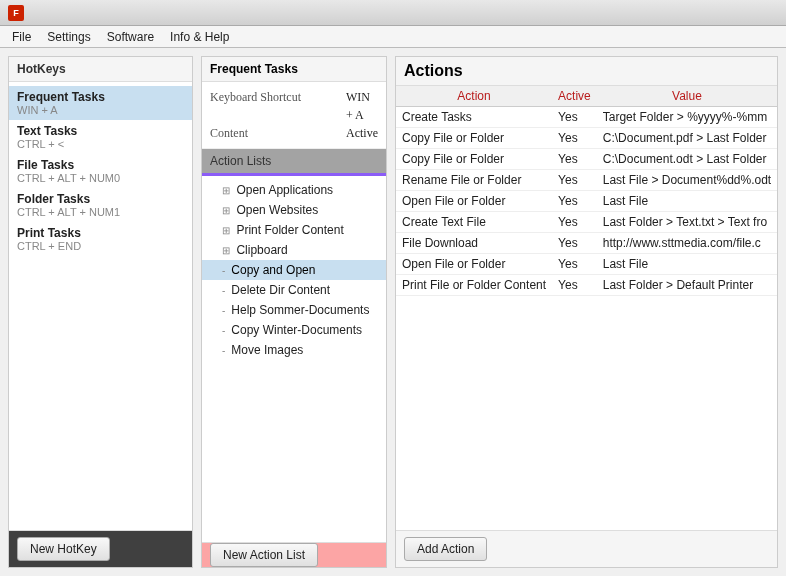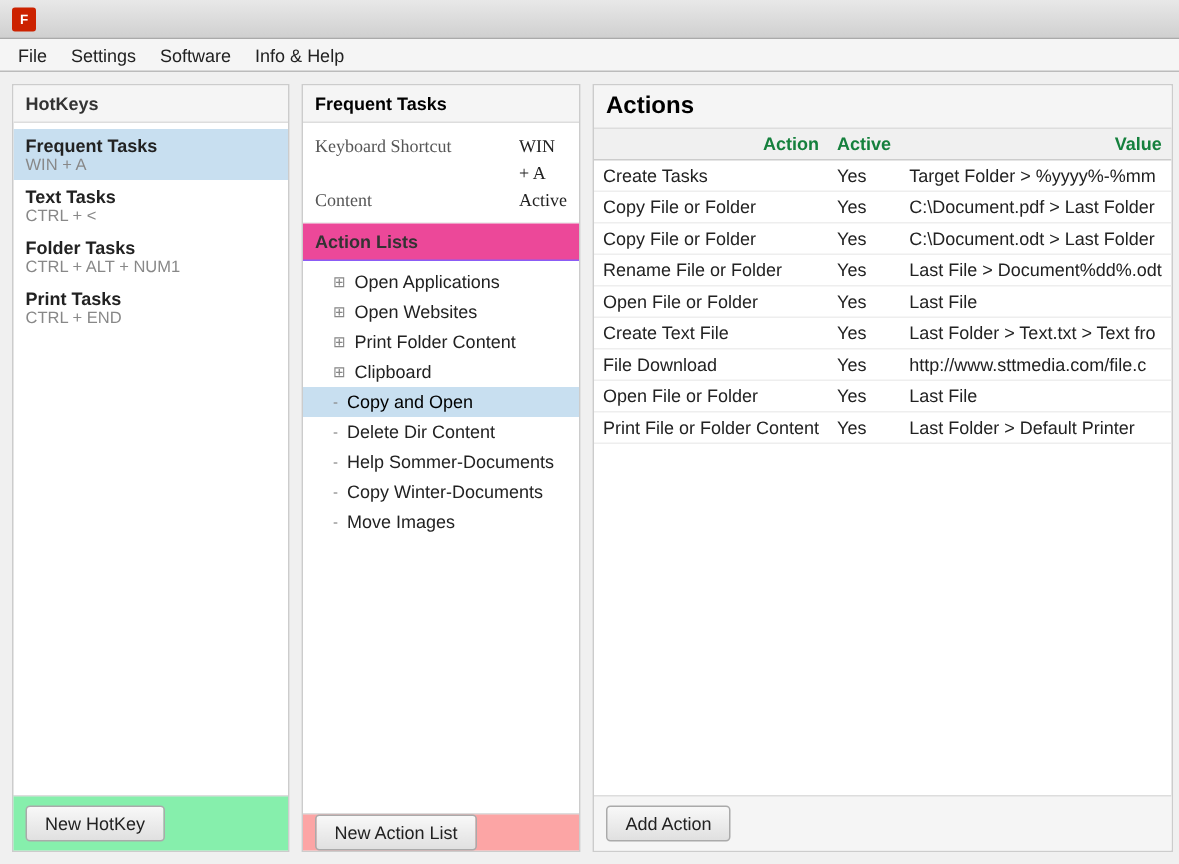--- a/index.html
+++ b/index.html
@@ -103,21 +103,21 @@
       color: #222;
       font-size: 12px;
     }
     .hotkey-shortcut {
       color: #888;
       font-size: 11px;
     }
     .hotkeys-footer {
       padding: 6px 8px;
       border-top: 1px solid #ddd;
-      background: #86efac;
+      background: #404040;
     }
 
     
     .tasks-panel {
       flex: 1;
       display: flex;
       flex-direction: column;
       margin: 8px 0 8px 8px;
       border: 1px solid #ccc;
       background: white;
@@ -141,25 +141,25 @@
     }
     .meta-label {
       color: #555;
       min-width: 120px;
     }
     .meta-value {
       color: #222;
     }
     .tasks-section-header {
       padding: 5px 8px;
-      font-weight: bold;
+      font-weight: normal;
       font-size: 12px;
       color: #333;
-      border-bottom: 1px solid #8b5cf6;
-      background: #ec4899;
+      border-bottom: 3px solid #8b5cf6;
+      background: #a3a3a3;
     }
     .action-lists {
       flex: 1;
       overflow-y: auto;
       padding: 4px 0;
     }
     .action-list-item {
       padding: 3px 8px 3px 20px;
       cursor: pointer;
       display: flex;
@@ -205,23 +205,23 @@
     }
     table {
       width: 100%;
       border-collapse: collapse;
       font-size: 12px;
     }
     thead th {
       background: #f0f0f0;
       border-bottom: 1px solid #ccc;
       padding: 3px 6px;
-      text-align: right;
-      font-weight: bold;
-      color: #15803d;
+      text-align: center;
+      font-weight: normal;
+      color: #b91c1c;
       position: sticky;
       top: 0;
     }
     tbody tr {
       cursor: pointer;
     }
     tbody td {
       padding: 3px 6px;
       border-bottom: 1px solid #eee;
       color: #222;
@@ -267,20 +267,24 @@
     <div class="hotkeys-header">HotKeys</div>
     <div class="hotkeys-list">
 
     <div class="hotkey-item selected">
           <div class="hotkey-name">Frequent Tasks</div>
                    <div class="hotkey-shortcut">WIN + A</div>
         </div>
         <div class="hotkey-item">
           <div class="hotkey-name">Text Tasks</div>
                    <div class="hotkey-shortcut">CTRL + &lt;</div>
+        </div>
+        <div class="hotkey-item">
+          <div class="hotkey-name">File Tasks</div>
+                   <div class="hotkey-shortcut">CTRL + ALT + NUM0</div>
         </div>
         <div class="hotkey-item">
           <div class="hotkey-name">Folder Tasks</div>
                    <div class="hotkey-shortcut">CTRL + ALT + NUM1</div>
         </div>
         <div class="hotkey-item">
           <div class="hotkey-name">Print Tasks</div>
                    <div class="hotkey-shortcut">CTRL + END</div>
         </div>
       </div>

